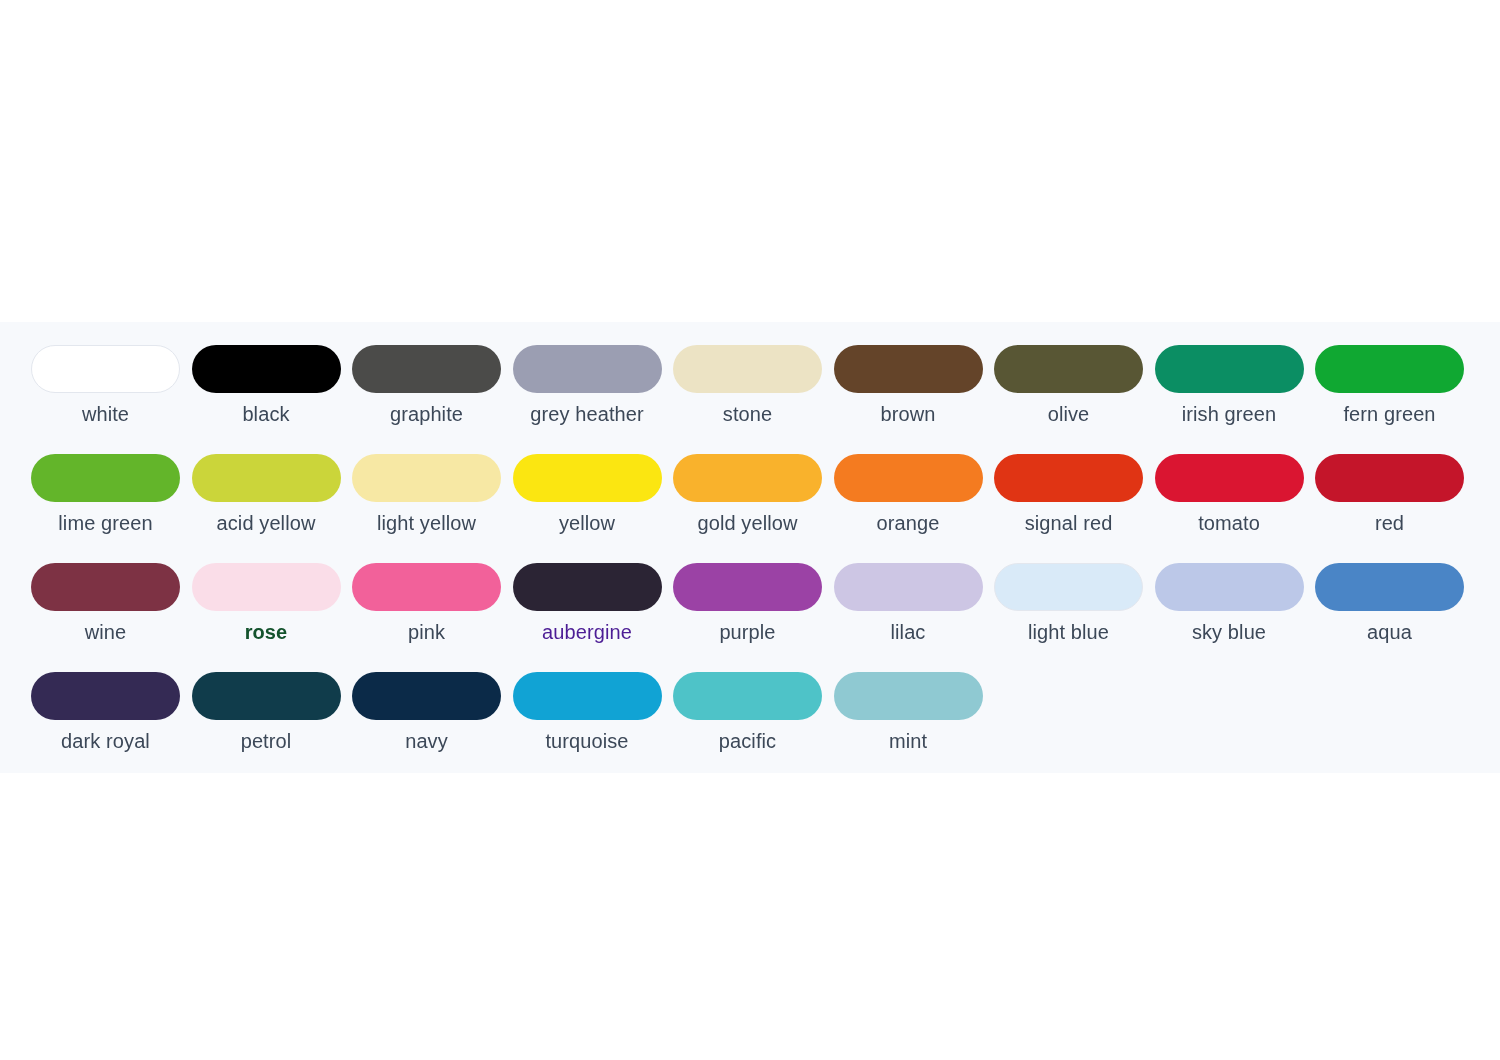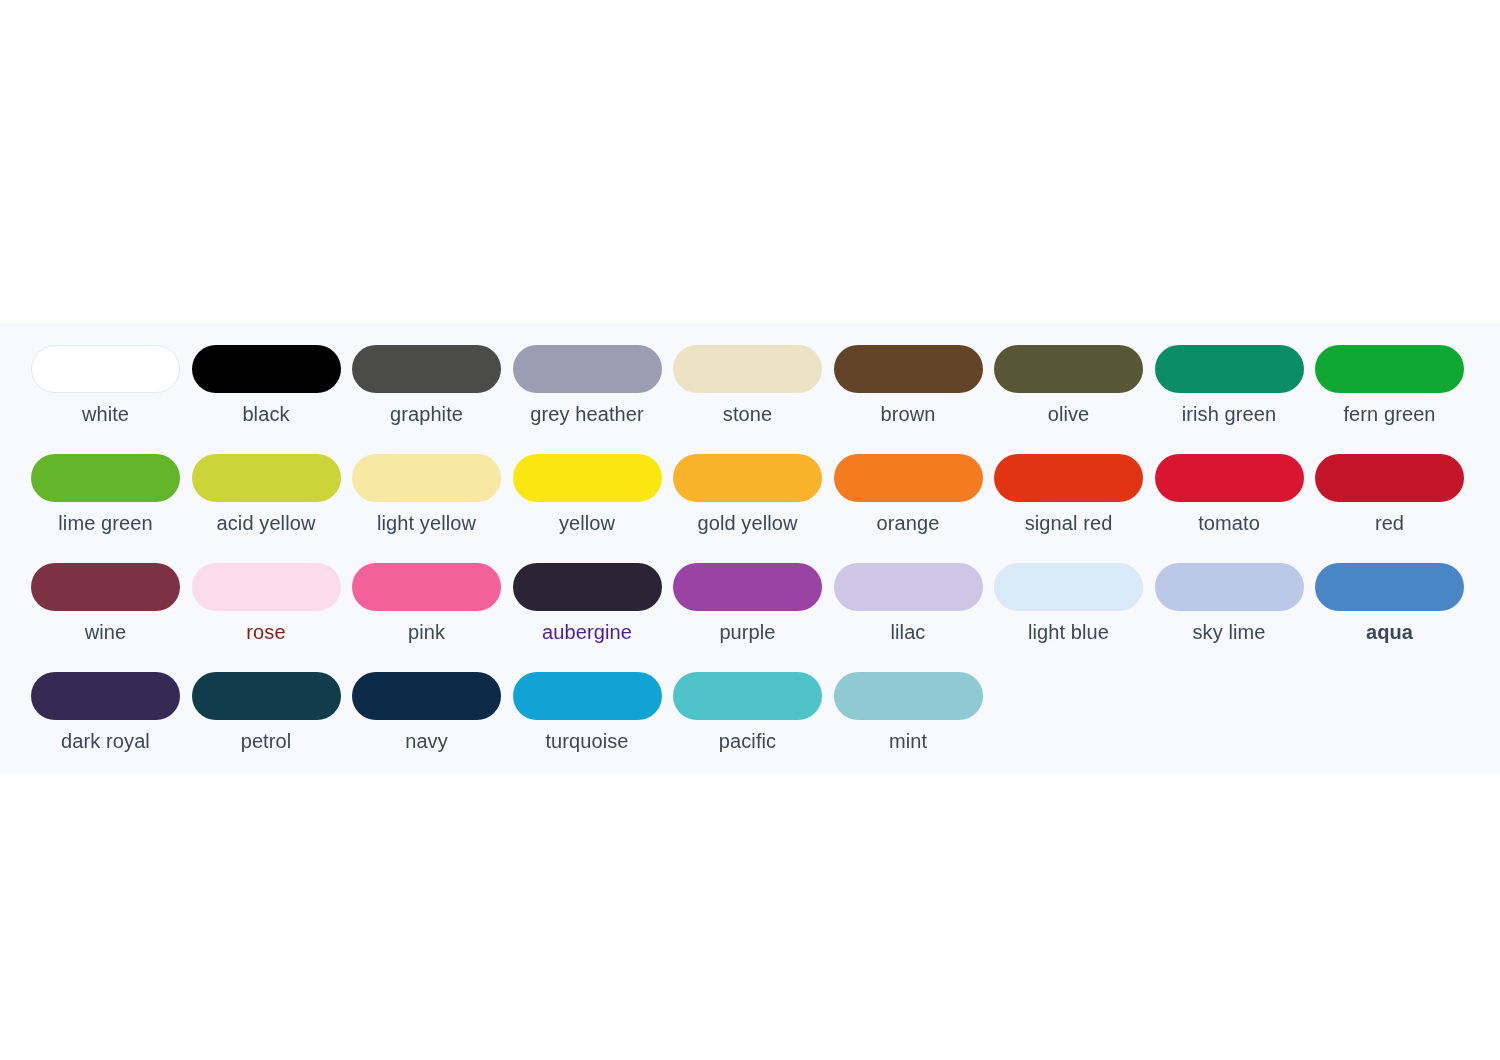--- a/index.html
+++ b/index.html
@@ -152,21 +152,21 @@
       <div class="swatch-cell">
         <div class="swatch-chip" style="background: rgb(196, 21, 42);"></div>
         <div class="swatch-label" style="color: rgb(60, 72, 88);">red</div>
       </div>
       <div class="swatch-cell">
         <div class="swatch-chip" style="background: rgb(125, 50, 68);"></div>
         <div class="swatch-label" style="color: rgb(60, 72, 88);">wine</div>
       </div>
       <div class="swatch-cell">
         <div class="swatch-chip" style="background: rgb(250, 221, 232);"></div>
-        <div class="swatch-label" style="color: #7f1d1d;">rose</div>
+        <div class="swatch-label" style="color: #14532d; font-weight: bold;">rose</div>
       </div>
       <div class="swatch-cell">
         <div class="swatch-chip" style="background: rgb(242, 97, 154);"></div>
         <div class="swatch-label" style="color: rgb(60, 72, 88);">pink</div>
       </div>
       <div class="swatch-cell">
         <div class="swatch-chip" style="background: rgb(43, 36, 52);"></div>
         <div class="swatch-label" style="color: #4c1d95;">aubergine</div>
       </div>
       <div class="swatch-cell">
@@ -176,25 +176,25 @@
       <div class="swatch-cell">
         <div class="swatch-chip" style="background: rgb(205, 198, 228);"></div>
         <div class="swatch-label" style="color: rgb(60, 72, 88);">lilac</div>
       </div>
       <div class="swatch-cell">
         <div class="swatch-chip has-outline" style="background: rgb(217, 234, 248);"></div>
         <div class="swatch-label" style="color: rgb(60, 72, 88);">light blue</div>
       </div>
       <div class="swatch-cell">
         <div class="swatch-chip" style="background: rgb(188, 200, 232);"></div>
-        <div class="swatch-label" style="color: rgb(60, 72, 88);">sky lime</div>
+        <div class="swatch-label" style="color: rgb(60, 72, 88);">sky blue</div>
       </div>
       <div class="swatch-cell">
         <div class="swatch-chip" style="background: rgb(74, 133, 198);"></div>
-        <div class="swatch-label" style="color: rgb(60, 72, 88); font-weight: bold;">aqua</div>
+        <div class="swatch-label" style="color: rgb(60, 72, 88);">aqua</div>
       </div>
       <div class="swatch-cell">
         <div class="swatch-chip" style="background: rgb(52, 42, 84);"></div>
         <div class="swatch-label" style="color: rgb(60, 72, 88);">dark royal</div>
       </div>
       <div class="swatch-cell">
         <div class="swatch-chip" style="background: rgb(16, 60, 75);"></div>
         <div class="swatch-label" style="color: rgb(60, 72, 88);">petrol</div>
       </div>
       <div class="swatch-cell">

